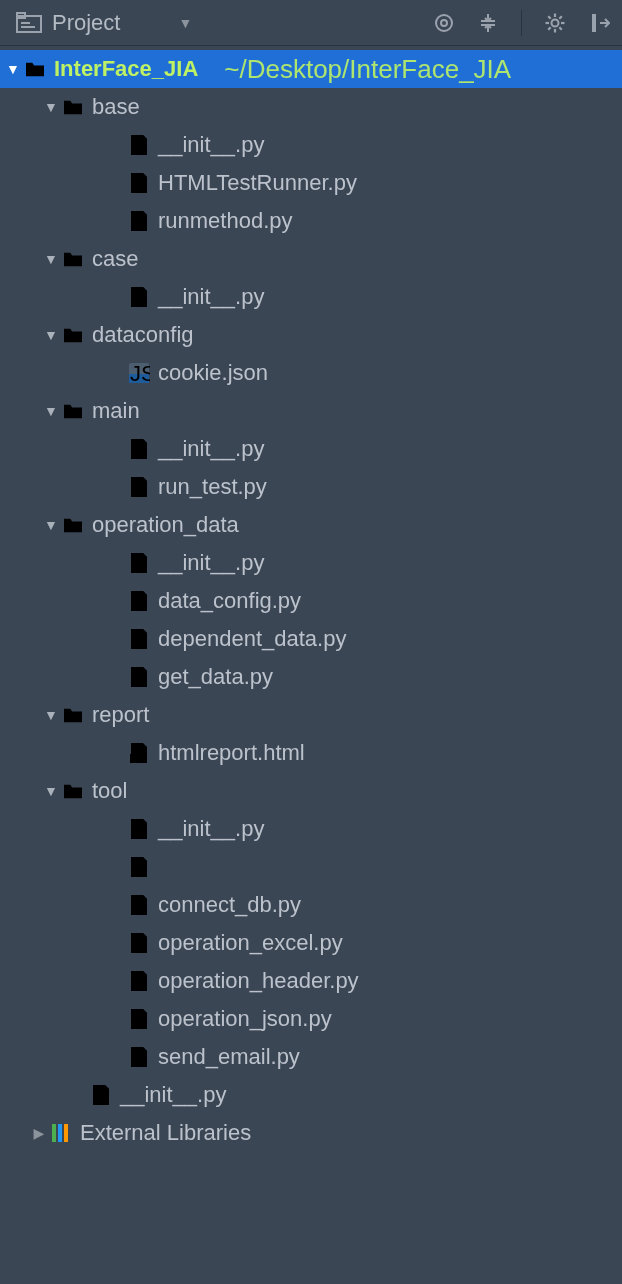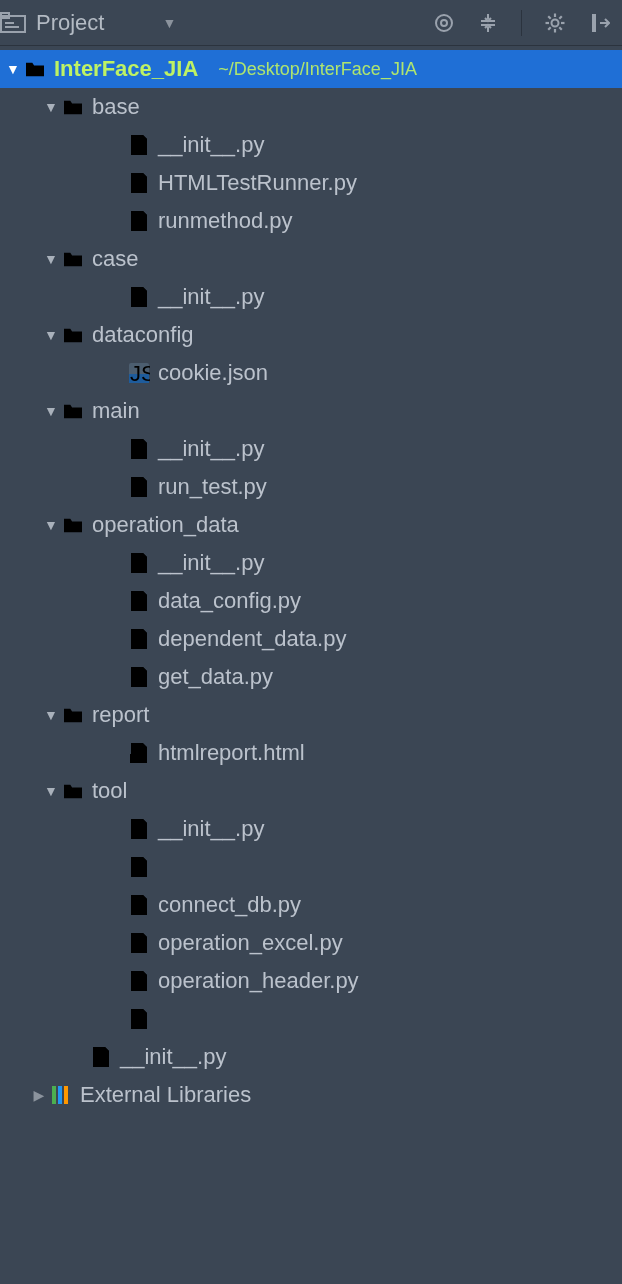--- a/index.html
+++ b/index.html
@@ -10,21 +10,21 @@
       color: #bbc2cc;
       width: 622px;
       height: 1284px;
       overflow: hidden;
       user-select: none;
     }
     .toolbar {
       height: 46px;
       display: flex;
       align-items: center;
-      padding: 0 10px 0 0;
+      padding: 0 10px 0 16px;
       border-bottom: 1px solid #2b333e;
       background: #3b4654;
     }
     .toolbar-left { display: flex; align-items: center; gap: 10px; flex: 1; }
     .toolbar-right { display: flex; align-items: center; gap: 18px; }
     .proj-label { color: #b4bbc4; font-size: 22px; }
     .view-icon { width: 26px; height: 22px; }
     .dropdown-arrow { color: #8b939d; font-size: 14px; margin-left: 48px; }
     .tool-icon { color: #9aa2ad; display:flex; align-items:center; justify-content:center; width:26px; height:26px; }
     .separator { width: 1px; height: 26px; background: #2b333e; margin: 0 2px; }
@@ -59,21 +59,21 @@
       height: 26px;
       display: inline-flex;
       align-items: center;
       justify-content: center;
       flex-shrink: 0;
       margin-right: 6px;
       position: relative;
     }
     .label { font-size: 22px; }
     .label.bold { font-weight: bold; }
-    .path { font-size: 18px; opacity: 0.9; margin-left: 20px; }
+    .path { font-size: 26px; opacity: 0.9; margin-left: 26px; }
 
     
     .ind0 { padding-left: 4px; }
     .ind1 { padding-left: 42px; }
     .ind3 { padding-left: 126px; }
     .ind-init-root { padding-left: 88px; }
 
     
     .folder-icon { width: 22px; height: 18px; }
 
@@ -391,20 +391,29 @@
         </svg>
       </span>
       <span class="label">operation_header.py</span>
     </div>
   <div class="row ind3">
       <span class="ficon">
         <svg class="py-icon" viewBox="0 0 22 22">
           <use href="#py-svg"></use>
         </svg>
       </span>
+      <span class="label">operation_json.py</span>
+    </div>
+  <div class="row ind3">
+      <span class="ficon">
+        <svg class="py-icon" viewBox="0 0 22 22">
+          <use href="#py-svg"></use>
+        </svg>
+      </span>
+      <span class="label">send_email.py</span>
     </div>
 
   <div class="row ind-init-root">
       <span class="ficon">
         <svg class="py-icon" viewBox="0 0 22 22">
           <use href="#py-svg"></use>
         </svg>
       </span>
       <span class="label">__init__.py</span>
     </div>

